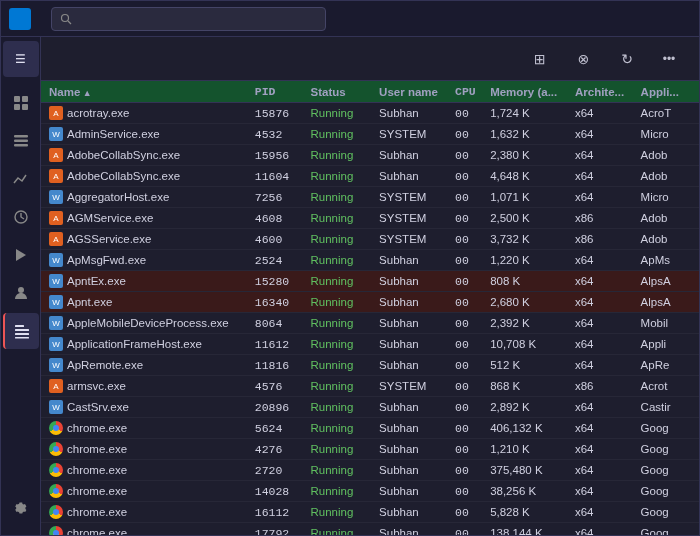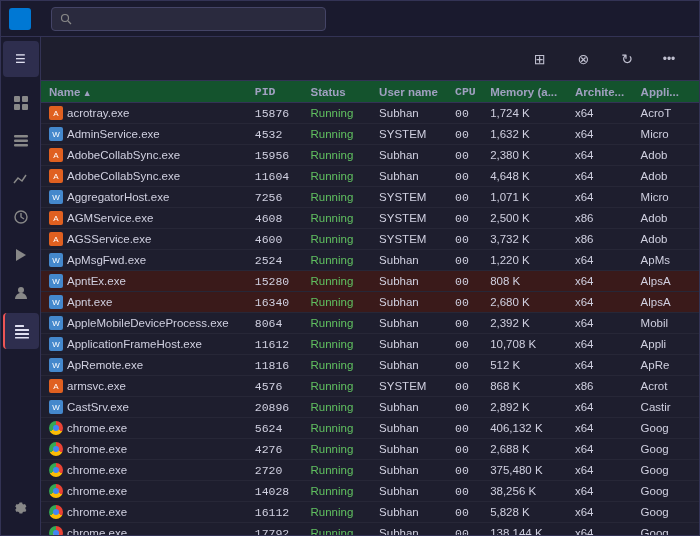--- a/index.html
+++ b/index.html
@@ -660,21 +660,21 @@
     <td class="col-name">
       <div class="process-cell">
                     <span class="proc-icon-chrome"></span>
                     <span>chrome.exe</span>
                   </div>
     </td>
     <td class="col-pid">4276</td>
     <td class="col-status"><span class="status-badge">Running</span></td>
     <td class="col-user">Subhan</td>
     <td class="col-cpu">00</td>
-    <td class="col-mem">2,688 K</td>
+    <td class="col-mem">1,210 K</td>
     <td class="col-arch">x64</td>
     <td class="col-desc">Goog</td>
   </tr>
               <tr>
     <td class="col-name">
       <div class="process-cell">
                     <span class="proc-icon-chrome"></span>
                     <span>chrome.exe</span>
                   </div>
     </td>

